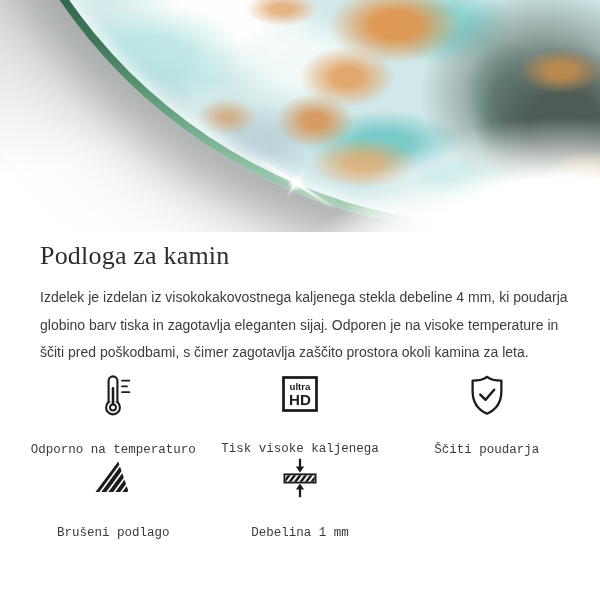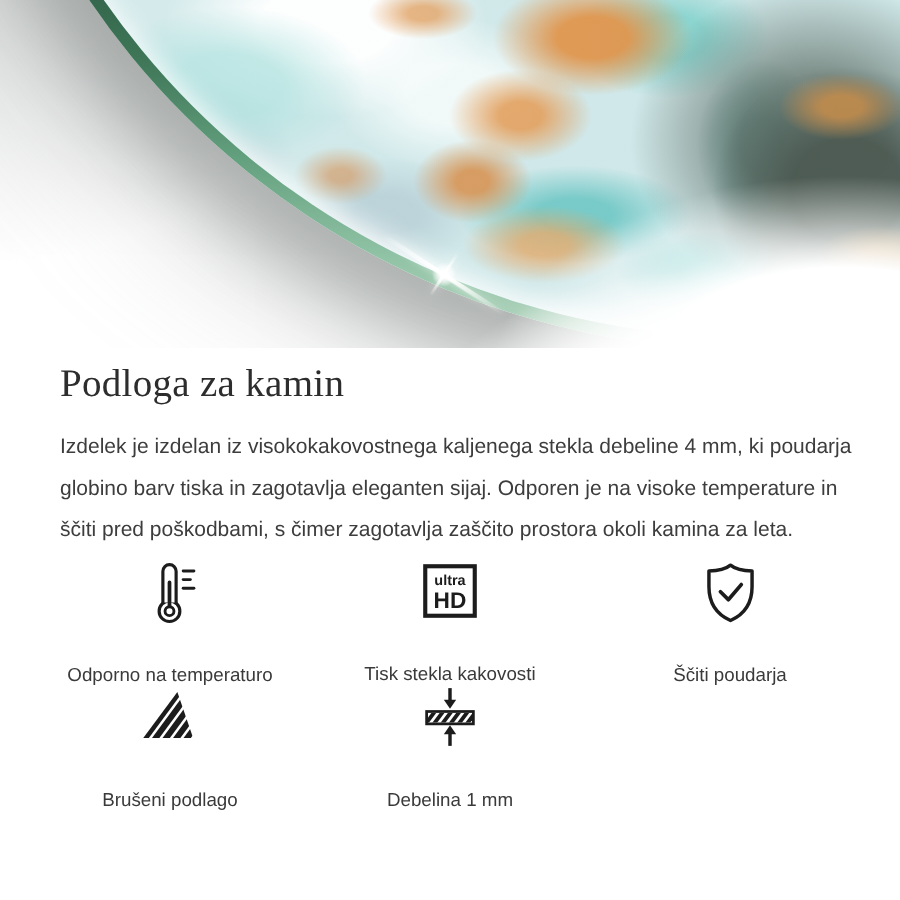--- a/index.html
+++ b/index.html
@@ -78,21 +78,21 @@
     font-size:14px; line-height:27.5px; color: var(--body-text, #3d3d3d);
   }
 
   
   .features {
     margin-top:5px; display:grid; grid-template-columns:repeat(3,1fr);
     padding:0 20px;
   }
   .feature { display:flex; flex-direction:column; align-items:center; height:84px; }
   .icon-wrap { height:48px; display:flex; align-items:center; justify-content:center; }
-  .feature-label { margin-top:25px; font-size:12.5px; color: var(--label-text, #3a3a3a); white-space:nowrap; }
+  .feature-label { margin-top:25px; font-size:12.5px; color: var(--label-text, #3a3a3a); white-space:nowrap;font-family:Liberation Mono, monospace; }
   .ficon { stroke: var(--icon-stroke, #1c1c1c); fill:none; }
   .ficon text { stroke:none; fill: var(--icon-stroke, #1c1c1c); font-family:"Liberation Sans", sans-serif; font-weight:700; }
   .ficon .filled { fill: var(--icon-stroke, #1c1c1c); stroke:none; }
 </style>
 </head>
 <body>
 
 <div class="page">
 
   <div class="hero">
@@ -132,21 +132,21 @@
     </div>
 
     <div class="feature">
       <div class="icon-wrap">
         <svg class="ficon" width="44" height="44" viewBox="0 0 48 48">
           <rect x="6" y="6" width="36" height="36" stroke-width="3"></rect>
           <text x="24" y="20" font-size="10.5" text-anchor="middle">ultra</text>
           <text x="24" y="36" font-size="16.5" text-anchor="middle">HD</text>
         </svg>
       </div>
-      <div class="feature-label">Tisk stekla kakovosti</div>
+      <div class="feature-label">Tisk visoke kaljenega</div>
     </div>
 
     <div class="feature">
       <div class="icon-wrap">
         <svg class="ficon" width="46" height="46" viewBox="0 0 48 48" stroke-width="2.4" stroke-linejoin="round" stroke-linecap="round">
           <path d="M24 5 C27 7.5 33 9 39 9 L39 20 C39 32 33 39.5 24 43.5 C15 39.5 9 32 9 20 L9 9 C15 9 21 7.5 24 5 Z"></path>
           <polyline points="17 23.5 22.5 29 31.5 18.5" stroke-width="2.6"></polyline>
         </svg>
       </div>
       <div class="feature-label">Ščiti poudarja</div>

